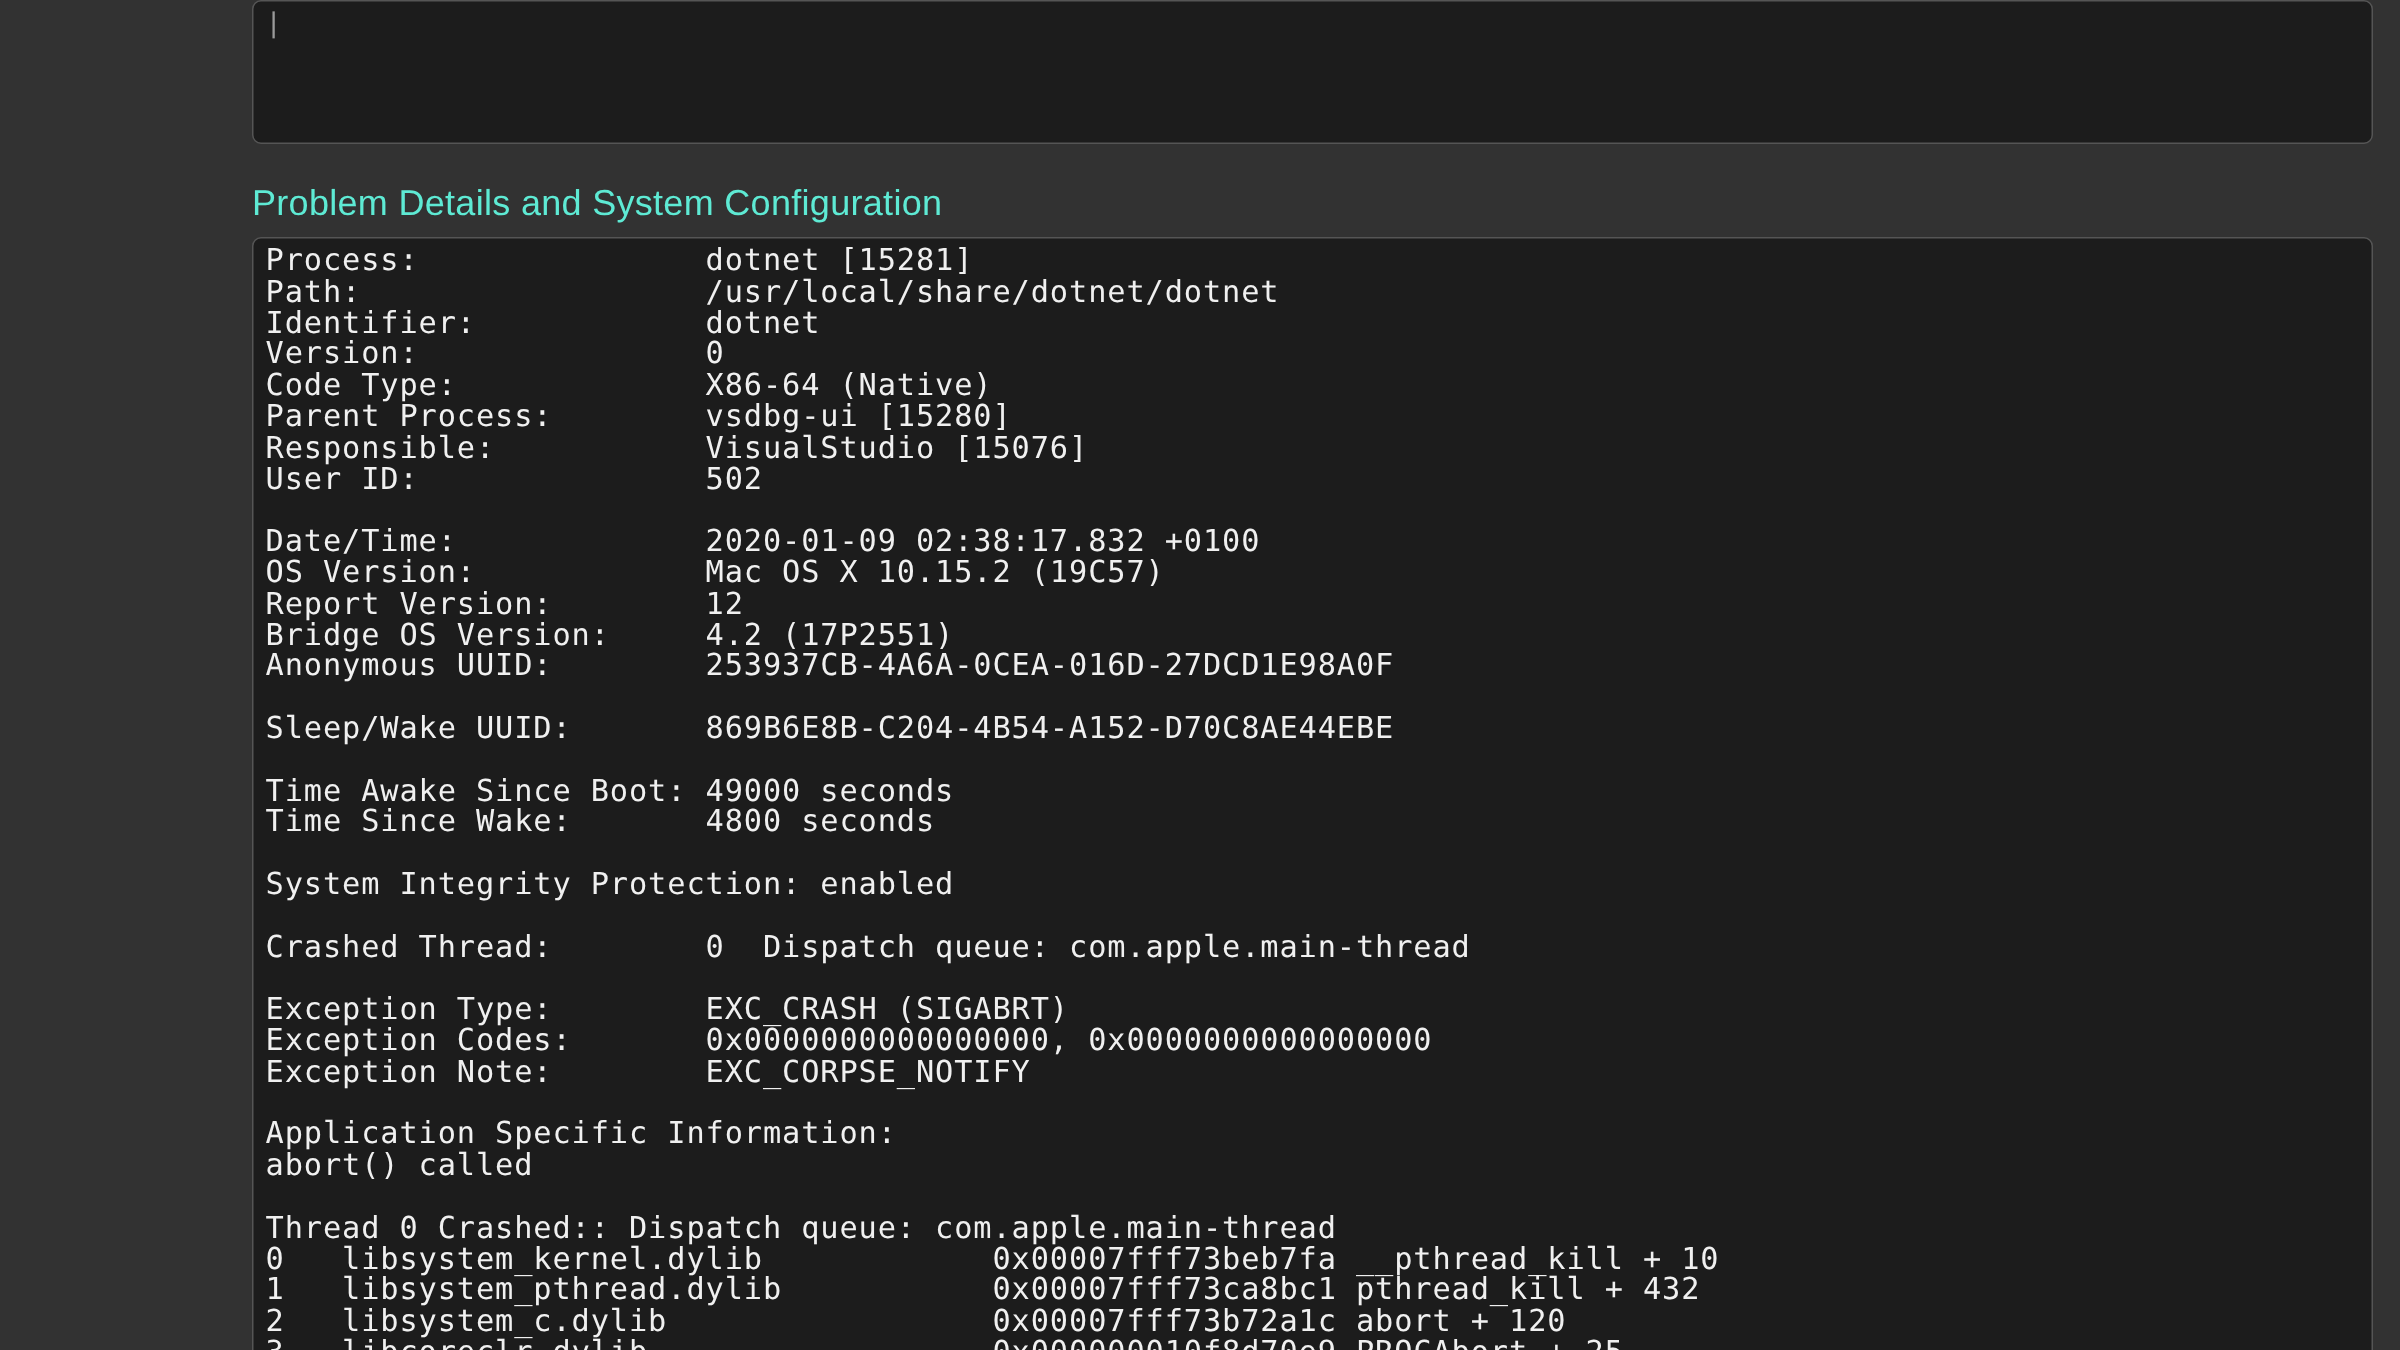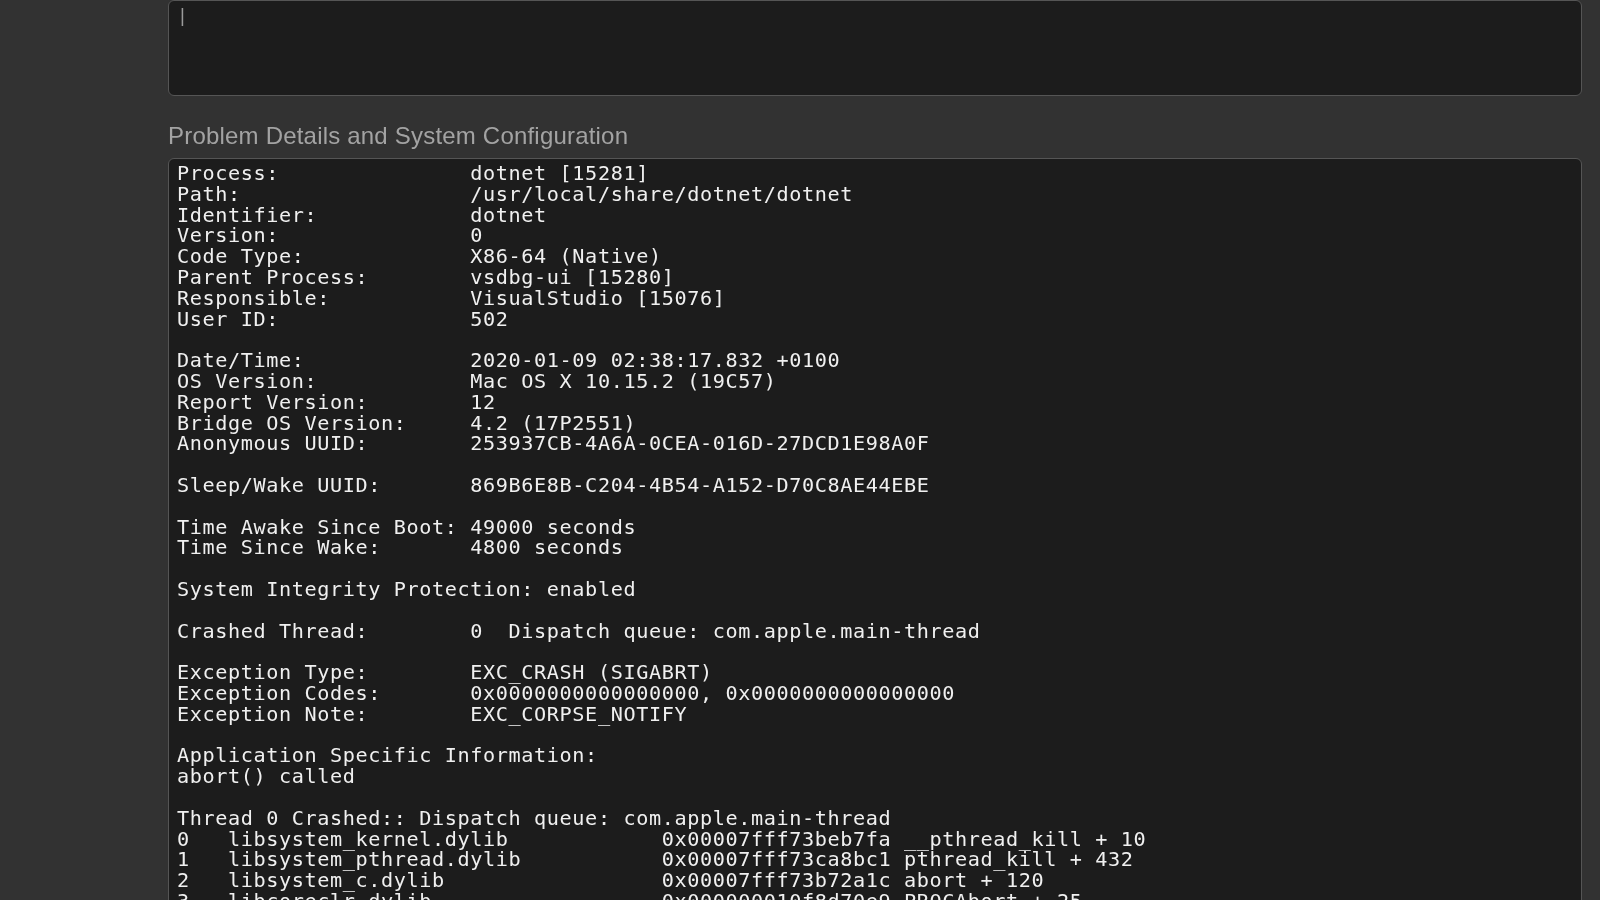--- a/index.html
+++ b/index.html
@@ -21,21 +21,21 @@
     height: 96px;
     margin: 0 8px 26px 8px;
     padding: 4px 8px;
     color: #9a9a9a;
     font-family: ui-monospace, SFMono-Regular, Menlo, Monaco, Consolas, monospace;
     font-size: 18px;
   }
   .section-title {
     font-size: 24px;
     font-weight: 400;
-    color: #a3a3a3;
+    color: #5eead4;
     margin: 12px 0 8px 8px;
     letter-spacing: 0.2px;
   }
   .details-panel {
     background: #1c1c1c;
     border: 1px solid #555;
     border-radius: 6px;
     margin: 0 8px;
     padding: 4px 8px 10px 8px;
     height: 760px;

